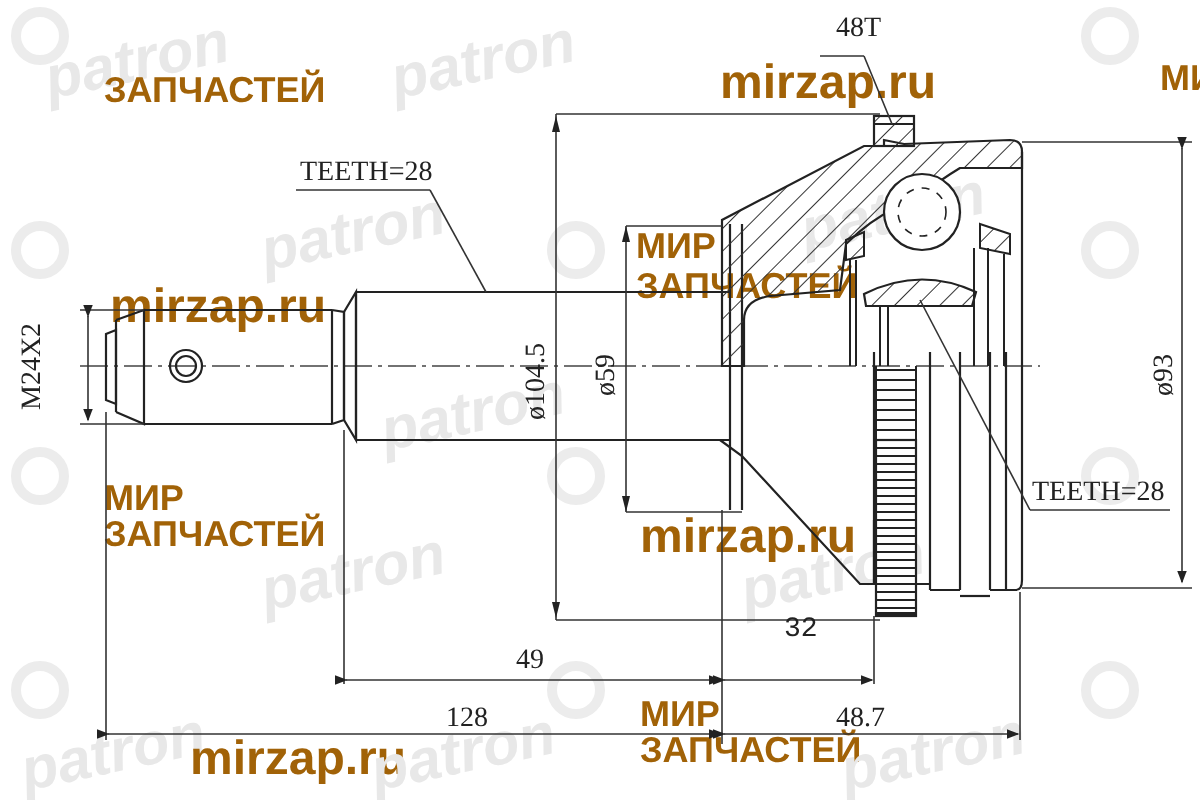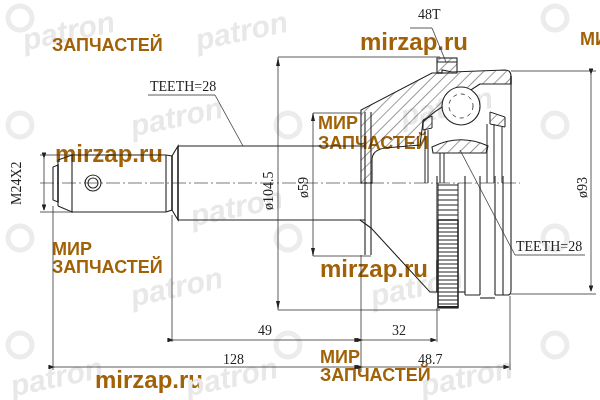--- a/index.html
+++ b/index.html
@@ -213,16 +213,16 @@
   <div class="lbl" style="left:418px;top:8px;">48T</div>
   <div class="lbl" style="left:150px;top:80px;">TEETH=28</div>
   <div class="lbl" style="left:516px;top:240px;">TEETH=28</div>
 
   <div class="lbl vert" style="left:10px;top:205px;">M24X2</div>
   <div class="lbl vert" style="left:262px;top:210px;">ø104.5</div>
   <div class="lbl vert" style="left:297px;top:198px;">ø59</div>
   <div class="lbl vert" style="left:576px;top:198px;">ø93</div>
 
   <div class="lbl" style="left:258px;top:324px;">49</div>
-  <div class="lbl" style="left:392px;top:324px;">32</div>
+  <div class="lbl" style="left:392px;top:308px;font-family:Liberation Mono, monospace;">32</div>
   <div class="lbl" style="left:195px;top:353px;margin-left:28px;">128</div>
   <div class="lbl" style="left:418px;top:353px;">48.7</div>
 </div>
 
 </body></html>

